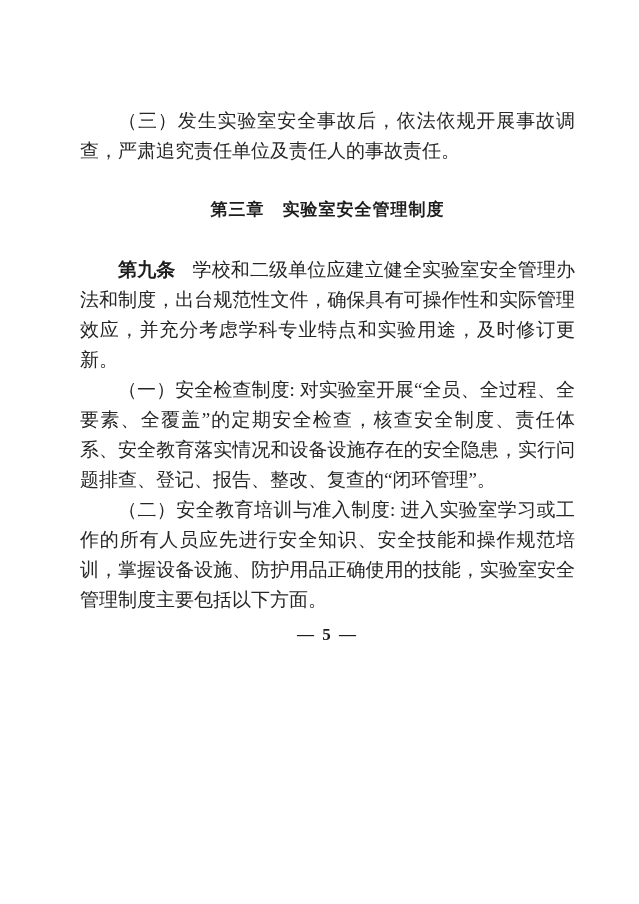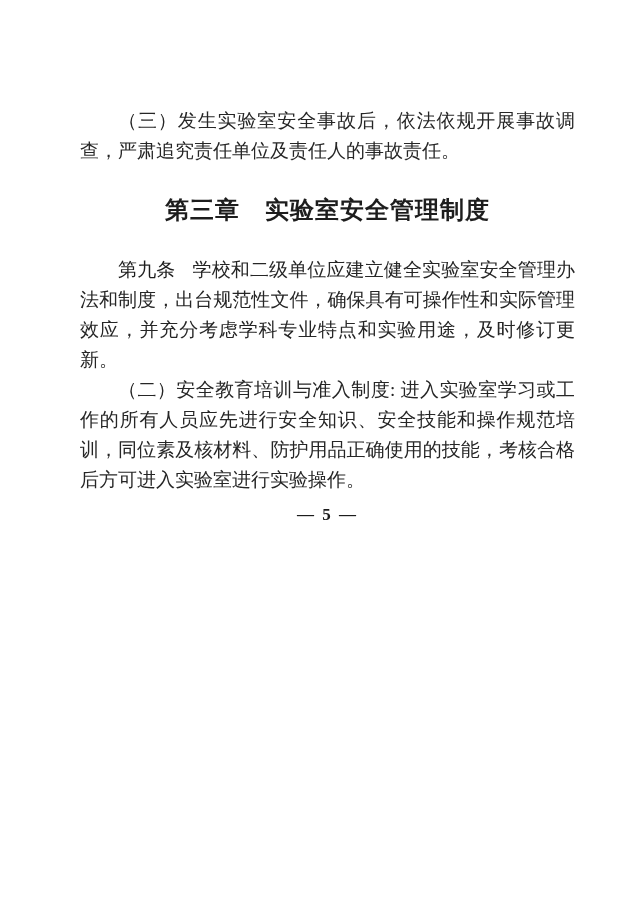--- a/index.html
+++ b/index.html
@@ -23,29 +23,29 @@
   }
   p.body-para {
     margin: 0;
     text-align: justify;
     text-indent: 2em;
   }
   h2.chapter-heading {
     margin: 29px 0 30px 0;
     text-align: center;
     font-family: "Liberation Sans", "DejaVu Sans", sans-serif;
-    font-size: 24px;
+    font-size: 17px;
     line-height: 30px;
     font-weight: 700;
     color: #1d1d1d;
     letter-spacing: 1px;
   }
   .article-label {
     font-family: "Liberation Sans", "DejaVu Sans", sans-serif;
-    font-weight: 400;
+    font-weight: 700;
     color: #1d1d1d;
     margin-right: 0.9em;
   }
   .page-number {
     margin-top: 5px;
     text-align: center;
     font-family: "Liberation Serif", "DejaVu Serif", serif;
     font-weight: 700;
     font-size: 17px;
     line-height: 30px;
@@ -60,19 +60,20 @@
 
   <p class="body-para">（三）发生实验室安全事故后，依法依规开展事故调查，严肃追究责任单位及责任人的事故责任。</p>
 
   <h2 class="chapter-heading">第三章　实验室安全管理制度</h2>
 
   <p class="body-para">
     <span class="article-label">第九条</span><span>学校和二级单位应建立健全实验室安全管理办法和制度，出台规范性文件，确保具有可操作性和实际管理效应，并充分考虑学科专业特点和实验用途，及时修订更新。</span>
   </p>
 
 
+  <p class="body-para">（一）安全检查制度: 对实验室开展“全员、全过程、全要素、全覆盖”的定期安全检查，核查安全制度、责任体系、安全教育落实情况和设备设施存在的安全隐患，实行问题排查、登记、报告、整改、复查的“闭环管理”。</p>
 
-  <p class="body-para">（二）安全教育培训与准入制度: 进入实验室学习或工作的所有人员应先进行安全知识、安全技能和操作规范培训，同位素及核材料、防护用品正确使用的技能，考核合格后方可进入实验室进行实验操作。</p>
+  <p class="body-para">（二）安全教育培训与准入制度: 进入实验室学习或工作的所有人员应先进行安全知识、安全技能和操作规范培训，掌握设备设施、防护用品正确使用的技能，实验室安全管理制度主要包括以下方面。</p>
 
 
   <div class="page-number">— 5 —</div>
 
 </div>
 
 </body></html>

